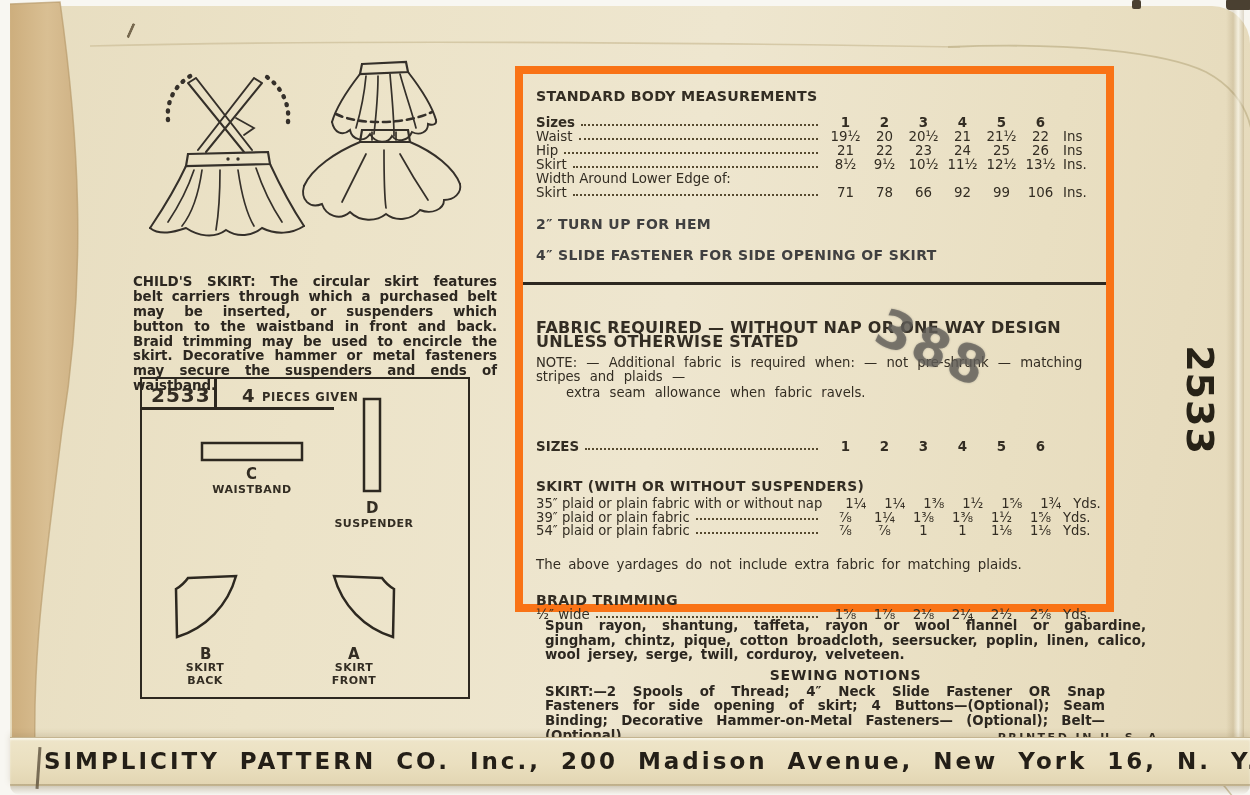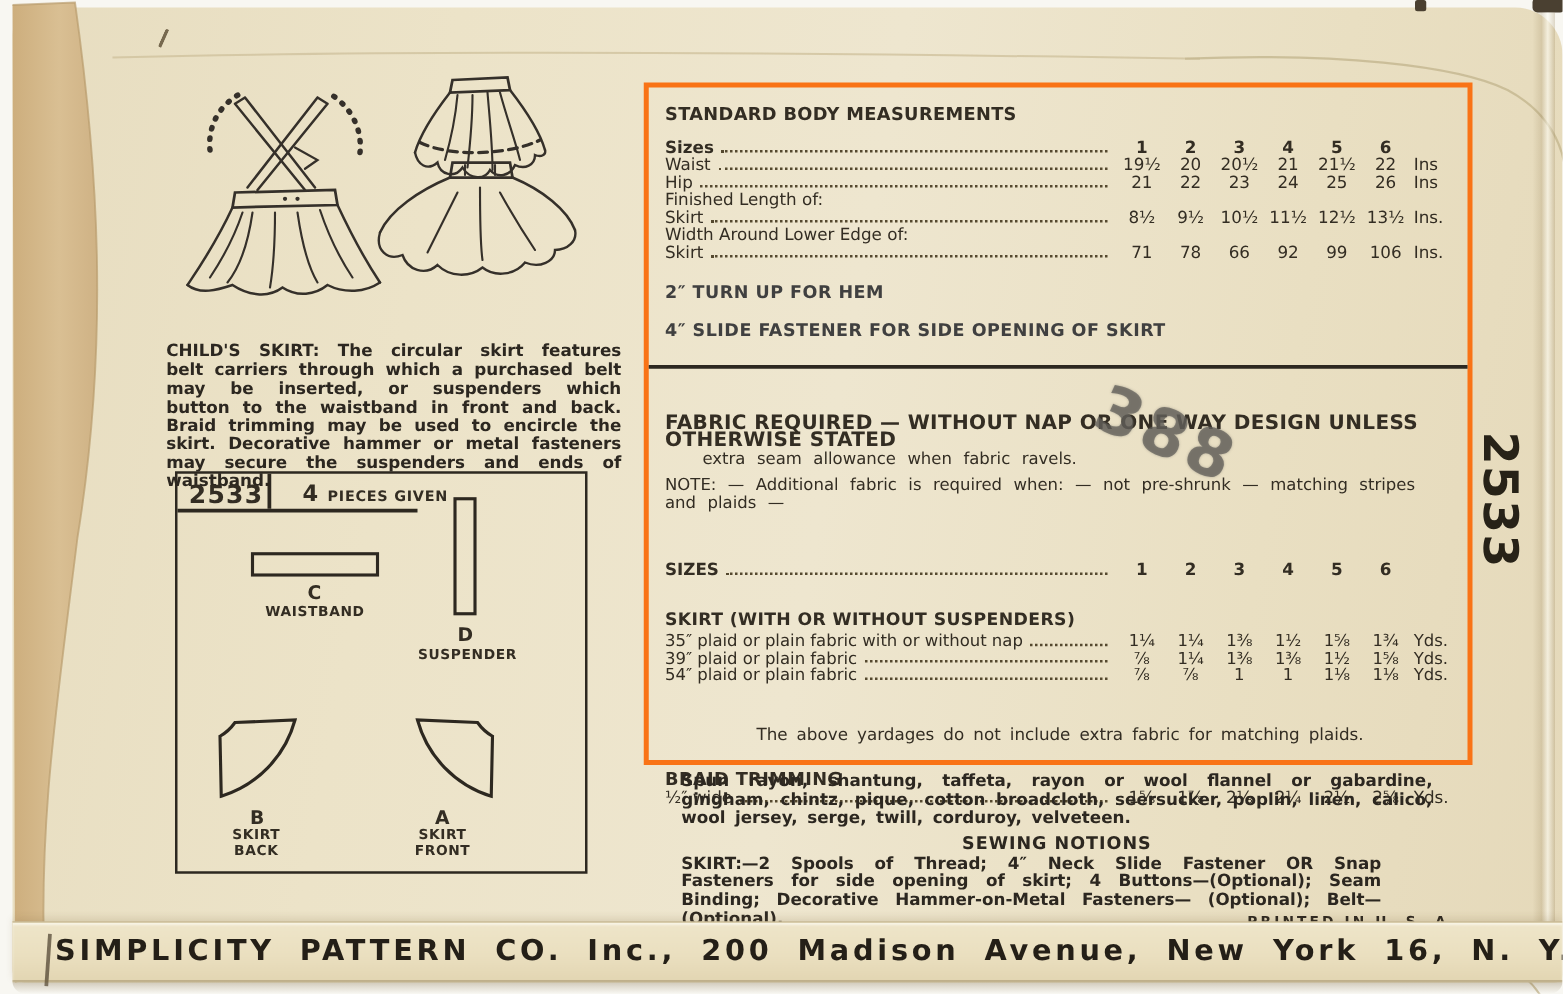--- a/index.html
+++ b/index.html
@@ -21,22 +21,22 @@
   .bottom-strip{position:absolute;left:10px;right:0;top:737px;height:49px;
     background:linear-gradient(180deg,#eee5c9 0%,#eadfbf 55%,#e2d5b2 100%);
     border-top:1px solid rgba(140,120,80,.35);
     box-shadow:0 -3px 6px rgba(120,100,60,.18), inset 0 2px 2px rgba(255,255,250,.6);}
   .bottom-shadow{position:absolute;left:10px;right:0;top:784px;height:11px;
     background:linear-gradient(180deg,rgba(120,100,60,.35),rgba(120,100,60,0));border-radius:0 0 10px 10px;}
   .corner-line{position:absolute;left:37px;top:746px;width:3px;height:42px;background:rgba(60,48,30,.65);transform:rotate(4deg);}
   .company-line{position:absolute;left:44px;top:747px;font-size:23px;font-weight:700;
     letter-spacing:3px;word-spacing:9px;color:#241f17;white-space:nowrap;}
   
-  .mainbox{position:absolute;left:515px;top:66px;width:663px;height:546px;
-    border:4px solid #f97316;padding:15px 10px 0 13px;font-size:13.4px;line-height:14px;}
+  .mainbox{position:absolute;left:515px;top:66px;width:599px;height:546px;
+    border:8px solid #f97316;padding:15px 10px 0 13px;font-size:13.4px;line-height:14px;}
   .h-bold{font-weight:700;font-size:14px;letter-spacing:.4px;color:#404040;}
   .sec-title{font-weight:700;font-size:14.2px;letter-spacing:.3px;}
   .note-line{font-size:13.2px;word-spacing:5px;margin-top:2px;}
   .note-indent{padding-left:30px;}
   .divider{margin:20px -10px 0 -13px;height:3px;background:#2d2820;}
   
   .ttable{margin-top:13px;}
   .trow{display:flex;align-items:center;line-height:14px;height:14px;}
   .trow-y{line-height:13.5px;height:13.5px;font-size:13.2px;}
   .tlabel{white-space:nowrap;}
@@ -203,23 +203,20 @@
           <span class="tlabel">Hip</span>
           <span class="tleader"></span>
           <span class="tval">21</span>
           <span class="tval">22</span>
           <span class="tval">23</span>
           <span class="tval">24</span>
           <span class="tval">25</span>
           <span class="tval">26</span>
           <span class="tunit">Ins</span>
         </div>
-        <div class="trow trow-heading">
-          <span class="tlabel">Finished Length of:</span>
-        </div>
         <div class="trow">
           <span class="tlabel">Skirt</span>
           <span class="tleader"></span>
           <span class="tval">8½</span>
           <span class="tval">9½</span>
           <span class="tval">10½</span>
           <span class="tval">11½</span>
           <span class="tval">12½</span>
           <span class="tval">13½</span>
           <span class="tunit">Ins.</span>
@@ -238,22 +235,22 @@
           <span class="tval">106</span>
           <span class="tunit">Ins.</span>
         </div>
       </div>
     <div class="h-bold" style="margin-top:17px;">2″ TURN UP FOR HEM</div>
     <div class="h-bold" style="margin-top:17px;">4″ SLIDE FASTENER FOR SIDE OPENING OF SKIRT</div>
 
     <div class="divider"></div>
 
     <div class="sec-title" style="margin-top:36px;font-size:16px;">FABRIC REQUIRED — WITHOUT NAP OR ONE WAY DESIGN UNLESS OTHERWISE STATED</div>
+    <div class="note-line" style="margin-top:7px;">NOTE: — Additional fabric is required when: — not pre-shrunk — matching stripes and plaids —</div>
     <div class="note-line note-indent">extra seam allowance when fabric ravels.</div>
-    <div class="note-line" style="margin-top:7px;">NOTE: — Additional fabric is required when: — not pre-shrunk — matching stripes and plaids —</div>
 
     <div style="margin-top:40px;">
         <div class="trow trow-bold">
           <span class="tlabel">SIZES</span>
           <span class="tleader"></span>
           <span class="tval">1</span>
           <span class="tval">2</span>
           <span class="tval">3</span>
           <span class="tval">4</span>
           <span class="tval">5</span>
@@ -292,21 +289,21 @@
           <span class="tval">⅞</span>
           <span class="tval">⅞</span>
           <span class="tval">1</span>
           <span class="tval">1</span>
           <span class="tval">1⅛</span>
           <span class="tval">1⅛</span>
           <span class="tunit">Yds.</span>
         </div>
       </div>
 
-    <div style="margin-top:34px;font-size:13.4px;word-spacing:3px;text-align:center;">The above yardages do not include extra fabric for matching plaids.</div>
+    <div style="margin-top:20px;font-size:13.4px;word-spacing:3px;">The above yardages do not include extra fabric for matching plaids.</div>
 
     <div class="sec-title" style="margin-top:21px;">BRAID TRIMMING</div>
     <div style="margin-top:1px;">
         <div class="trow">
           <span class="tlabel">½″ wide</span>
           <span class="tleader"></span>
           <span class="tval">1⅝</span>
           <span class="tval">1⅞</span>
           <span class="tval">2⅛</span>
           <span class="tval">2¼</span>

